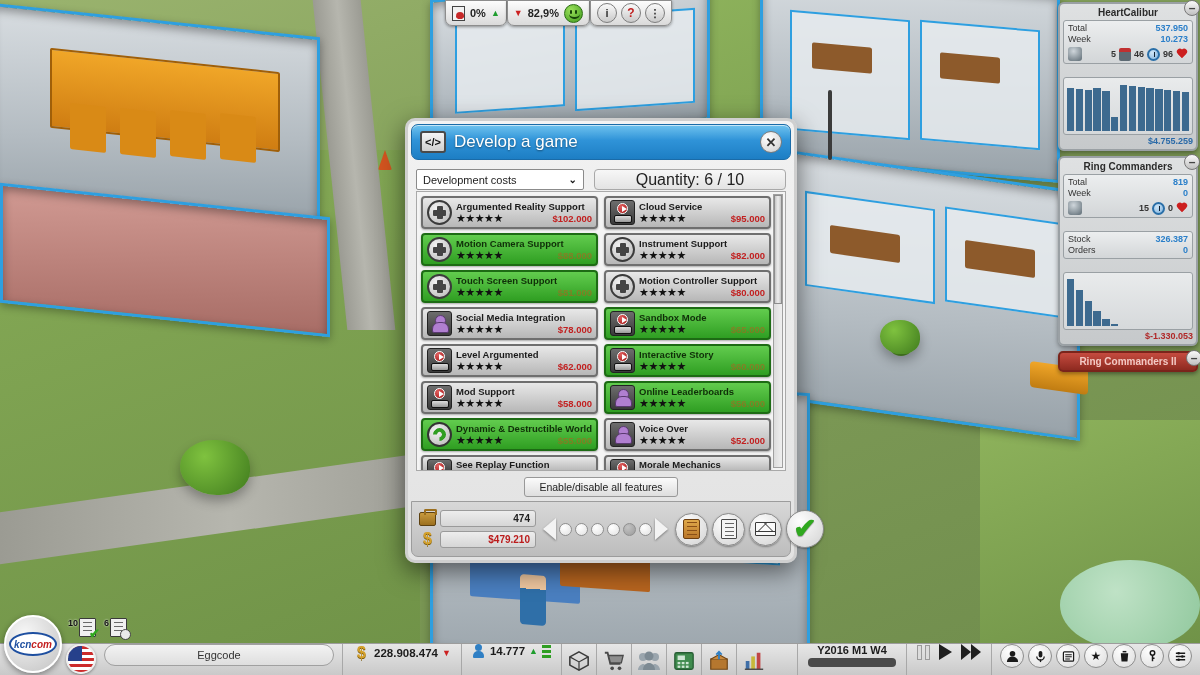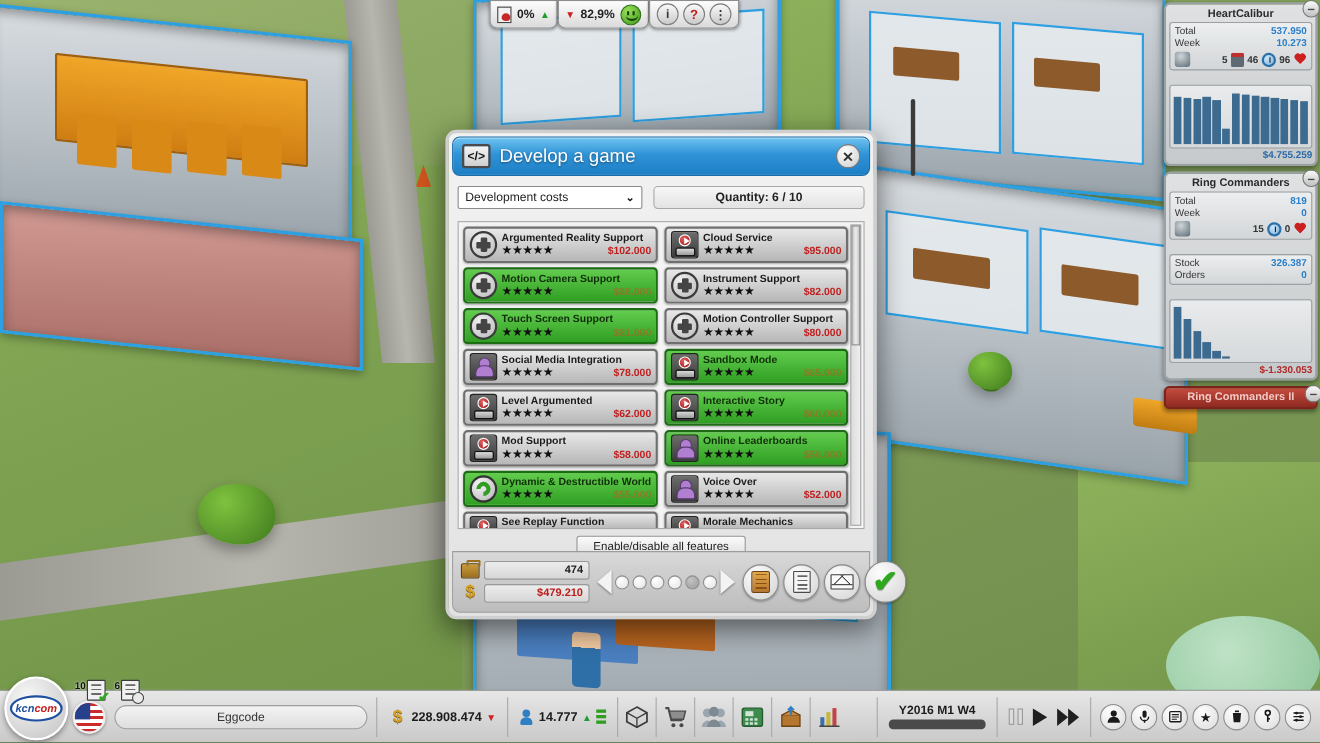--- a/index.html
+++ b/index.html
@@ -137,30 +137,30 @@
     background:linear-gradient(180deg,#f5f5f5,#cfcfcf); border:2px solid #4a4a4a;
     display:flex;align-items:center;justify-content:center;font-size:11px;font-weight:bold;color:#111;
   }
   #dialog-title h1{ font-size:17px; font-weight:normal; color:#fff; text-shadow:0 1px 2px rgba(0,0,0,.45); flex:1;}
   .close-btn{
     width:22px;height:22px;border-radius:50%;
     background:radial-gradient(circle at 35% 30%,#fff,#cdcdcd); border:1px solid #7c7c7c;
     display:flex;align-items:center;justify-content:center;font-size:13px;font-weight:bold;color:#333;
   }
   #dialog-body{ padding:6px 8px 0 8px; }
-  .row1{ display:flex; gap:10px; align-items:center; margin-bottom:11px;}
+  .row1{ display:flex; gap:10px; align-items:center; margin-bottom:1px;}
   .dropdown{
     width:168px; height:21px; background:#fff; border:1px solid #8b8b8b; border-radius:2px;
     display:flex;align-items:center;justify-content:space-between;padding:0 6px;font-size:11px;color:#222;
   }
   .chev{font-size:10px;color:#111;font-weight:bold;}
   .qty-box{
     flex:1; height:21px; background:linear-gradient(180deg,#f7f7f7,#e3e3e3);
     border:1px solid #a8a8a8; border-radius:4px;
-    display:flex;align-items:center;justify-content:center;font-size:11px;font-weight:bold;color:#222;
+    display:flex;align-items:center;justify-content:center;font-size:16px;font-weight:normal;color:#222;
   }
   .tab{
     display:inline-block; background:linear-gradient(180deg,#4da6dd,#2a86c6);
     color:#fff; font-size:10px; padding:3px 10px 2px 10px; border-radius:3px 3px 0 0;
     border:1px solid #2477b0; border-bottom:none; position:relative; top:1px; min-width:152px;
   }
   #feature-scroll{
     height:280px; background:#f4f4f4; border:1px solid #a9a9a9;
     overflow:hidden; position:relative; padding:4px 14px 4px 4px;
   }
@@ -244,23 +244,23 @@
   .doc{ width:16px;height:20px;background:#f5f5f5;border:1.5px solid #4a4a4a;border-radius:1px;position:relative;}
   .doc:after{content:"";position:absolute;left:3px;top:3px;width:9px;height:13px;background:repeating-linear-gradient(180deg,#666 0 1.5px,transparent 1.5px 4px);}
   .envel{ width:21px;height:14px;background:#fafafa;border:1.5px solid #3b3b3b;border-radius:1px;position:relative;overflow:hidden;}
   .envel:after{content:"";position:absolute;left:-1px;top:-6px;width:21px;height:14px;border-bottom:1.5px solid #3b3b3b;transform:rotate(0);
     background:linear-gradient(135deg,transparent 48%,#3b3b3b 49%,#3b3b3b 51%,transparent 52%),
                linear-gradient(45deg,transparent 48%,#3b3b3b 49%,#3b3b3b 51%,transparent 52%);}
   .check{ font-size:28px; font-weight:bold; color:#2fa81e; line-height:1; text-shadow:0 1px 1px rgba(0,0,0,.35);}
   .rbtn.big{ width:38px;height:38px;}
 
   
-  #taskbar{ position:absolute; left:0; bottom:0; width:1200px; height:48px; z-index:45;
+  #taskbar{ position:absolute; left:0; bottom:0; width:1200px; height:32px; z-index:45;
     background:linear-gradient(180deg,#e7e7e7,#c9c9c9); border-top:1px solid #9c9c9c;
-    display:flex; align-items:center;}
+    display:flex; align-items:flex-start;}
   .tb-sep{ width:1px; height:36px; background:#a8a8a8;}
   .logo-circle{
     position:absolute; left:4px; bottom:2px; width:58px; height:58px; border-radius:50%;
     background:radial-gradient(circle at 35% 30%,#f7f7f7,#c2c2c2); border:2px solid #fff;
     display:flex;align-items:center;justify-content:center; z-index:46; box-shadow:0 2px 6px rgba(0,0,0,.4);
   }
   .logo-oval{ width:48px;height:24px;border-radius:50%; background:#fff; border:2px solid #1e4fa0;
     display:flex;align-items:center;justify-content:center;}
   .logo-oval span{font-size:10px;font-weight:bold;color:#1e4fa0;font-style:italic;}
   .logo-oval span i{color:#c42020;font-style:italic;}

